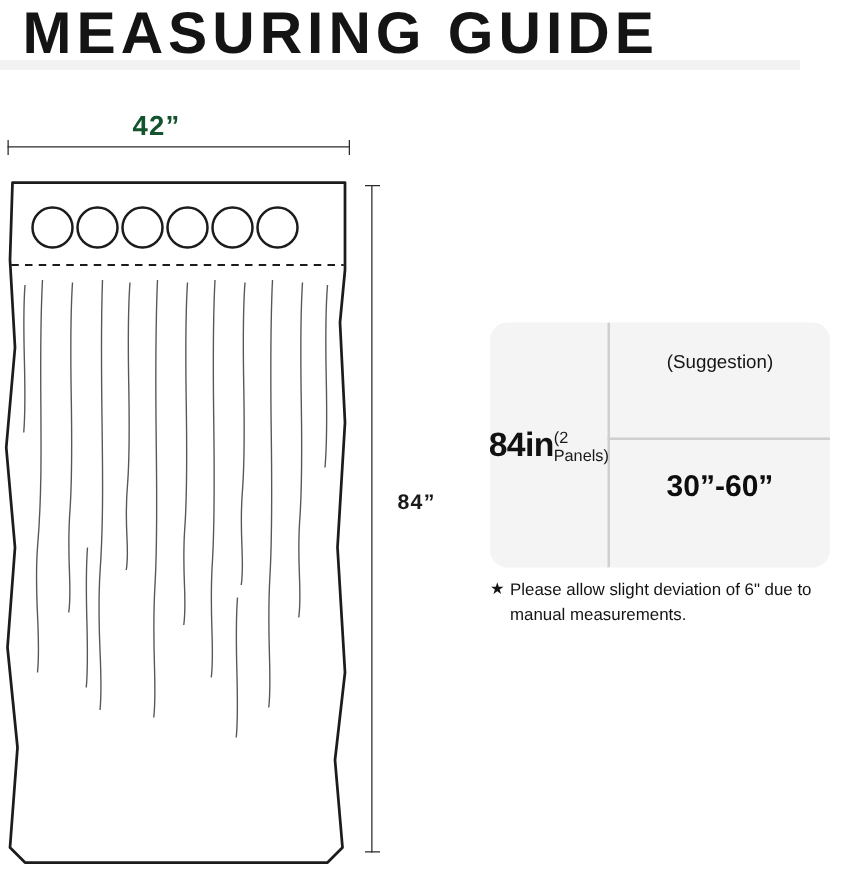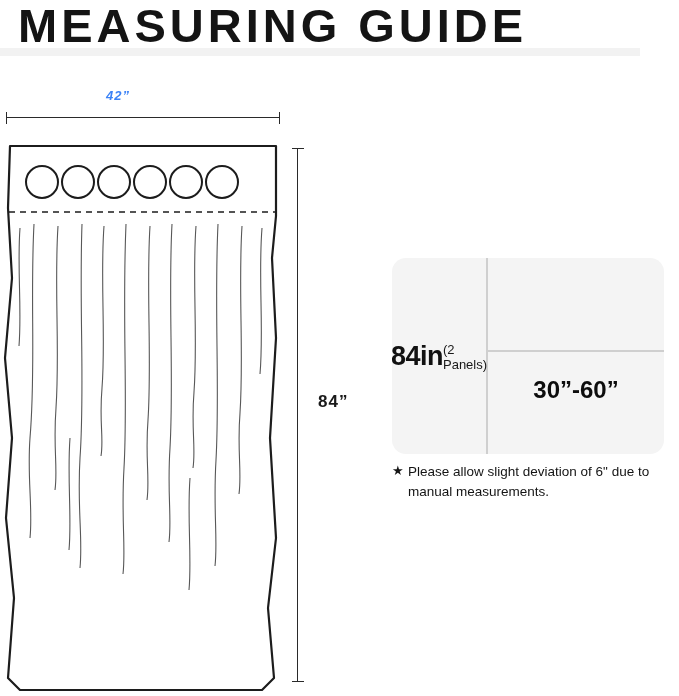--- a/index.html
+++ b/index.html
@@ -60,25 +60,24 @@
     width: 1px;
     height: 12px;
     background: #2a2a2a;
   }
   .width-dim .cap.left { left: 0; }
   .width-dim .cap.right { right: 0; }
   .width-label {
     position: absolute;
     left: 106px;
     top: 88px;
-    font-size: 13px;
+    font-size: 22px;
     font-weight: 600;
     letter-spacing: 1px;
-    color: #3b82f6;
-    font-style: italic;
+    color: #14532d;
   }
 
   
   .height-dim {
     position: absolute;
     left: 292px;
     top: 148px;
     width: 12px;
     height: 534px;
   }
@@ -278,20 +277,21 @@
 <div class="info-card">
   <div class="card-divider-v"></div>
   <div class="card-divider-h"></div>
 
   <div class="panel-size">
     <div class="big">84in</div>
     <div class="small">(2 Panels)</div>
   </div>
 
   <div class="win-head">
+    <div class="h2">(Suggestion)</div>
   </div>
 
   <div class="win-range">30”-60”</div>
 </div>
 
 <div class="note">
   <span class="star">★</span>
   <span class="note-text">Please allow slight deviation of 6" due to manual measurements.</span>
 </div>
 

